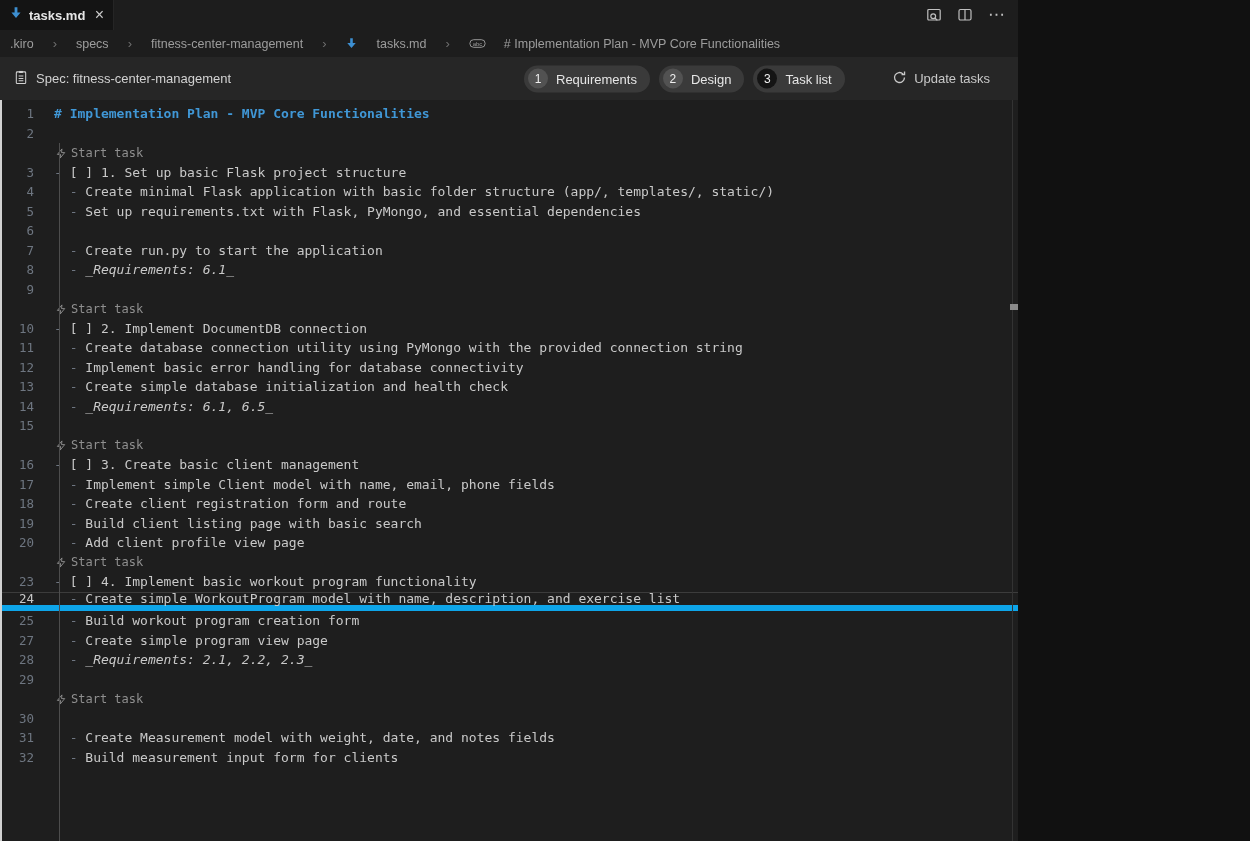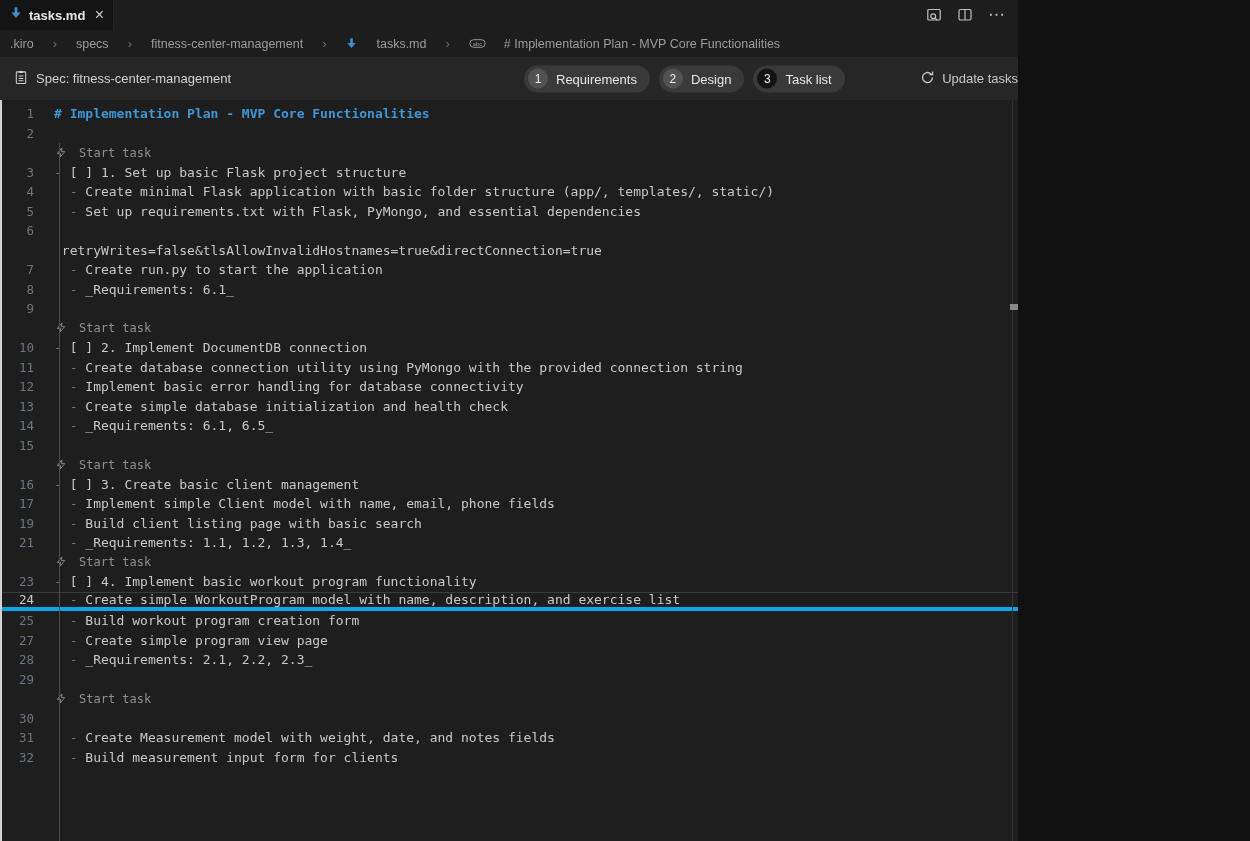--- a/index.html
+++ b/index.html
@@ -33,38 +33,38 @@
   .steps { position:absolute; left:524px; top:50%; transform:translateY(-50%); display:flex; gap:9px; }
   .step {
     height:27px; border-radius:14px; background:#3a3a3a; display:flex; align-items:center;
     gap:8px; padding:0 13px 0 4px; color:#e6e6e6; font-size:13px; cursor:pointer; white-space:nowrap;
   }
   .step-num {
     width:20px; height:20px; border-radius:50%; background:#525252; color:#f0f0f0;
     display:flex; align-items:center; justify-content:center; font-size:12px;
   }
   .step.active .step-num { background:#141414; }
-  .update-btn { position:absolute; right:0; display:flex; align-items:center; gap:7px; color:#c8c8c8; font-size:13px; cursor:pointer; }
+  .update-btn { position:absolute; right:28px; display:flex; align-items:center; gap:7px; color:#c8c8c8; font-size:13px; cursor:pointer; }
   
   .editor {
     position:absolute; top:100px; left:0; right:0; bottom:0; background:#1e1e1e;
     font-family:"DejaVu Sans Mono", monospace; font-size:13px; padding-top:4px; overflow:hidden;
   }
   .row { display:flex; height:19.5px; align-items:center; position:relative; }
-  .row.current { border-top:1px solid #3c3c3c; border-bottom:4px solid #0ea5e9;align-items:flex-end; }
+  .row.current { border-top:1px solid #3c3c3c; border-bottom:6px solid #0ea5e9; }
   .gutter {
     flex:none; width:54px; text-align:right; padding-right:20px;
     color:#6e7681; font-size:12.5px;
   }
   .row.current .gutter { color:#c8c8c8; }
   .text { white-space:pre; color:#c9c9c9; }
   .heading { color:#4097d6; font-weight:bold; }
   .dash { color:#6e7681; }
-  .req { }
-  .lens { display:flex; align-items:flex-start; gap:12px; color:#8f8f8f; font-size:12px; padding-left:2px; cursor:pointer; }
+  .req { font-style:italic; }
+  .lens { display:flex; align-items:flex-end; gap:4px; color:#8f8f8f; font-size:12px; padding-left:2px; cursor:pointer; }
   .indent-guide { position:absolute; left:59px; top:43px; bottom:0; width:1px; background:#4d4d4d; }
   .left-sash { position:absolute; left:0; top:0; bottom:0; width:2px; background:#d2d2d2; }
   .scroll-border { position:absolute; right:5px; top:0; bottom:0; width:1px; background:#333333; }
   .scroll-marker { position:absolute; right:0; top:204px; width:8px; height:6px; background:#8a8a8a; }
 </style>
 </head>
 <body>
 
 <div class="window">
 
@@ -183,24 +183,20 @@
           <div class="text">  <span class="dash">-</span> <span>Create minimal Flask application with basic folder structure (app/, templates/, static/)</span></div>
         </div>
         <div class="row">
           <div class="gutter">5</div>
           <div class="text">  <span class="dash">-</span> <span>Set up requirements.txt with Flask, PyMongo, and essential dependencies</span></div>
         </div>
         <div class="row">
           <div class="gutter">6</div>
         </div>
         <div class="row">
-          <div class="gutter"></div>
-          <div class="text"> retryWrites=false&amp;tlsAllowInvalidHostnames=true&amp;directConnection=true</div>
-        </div>
-        <div class="row">
           <div class="gutter">7</div>
           <div class="text">  <span class="dash">-</span> <span>Create run.py to start the application</span></div>
         </div>
         <div class="row">
           <div class="gutter">8</div>
           <div class="text">  <span class="dash">-</span> <span class="req">_Requirements: 6.1_</span></div>
         </div>
         <div class="row">
           <div class="gutter">9</div>
           <div class="text">&nbsp;</div>
@@ -249,26 +245,30 @@
         </div>
         <div class="row">
           <div class="gutter">16</div>
           <div class="text"><span class="dash">-</span> <span>[ ] 3. Create basic client management</span></div>
         </div>
         <div class="row">
           <div class="gutter">17</div>
           <div class="text">  <span class="dash">-</span> <span>Implement simple Client model with name, email, phone fields</span></div>
         </div>
         <div class="row">
+          <div class="gutter">18</div>
+          <div class="text">  <span class="dash">-</span> <span>Create client registration form and route</span></div>
+        </div>
+        <div class="row">
           <div class="gutter">19</div>
           <div class="text">  <span class="dash">-</span> <span>Build client listing page with basic search</span></div>
         </div>
         <div class="row">
-          <div class="gutter">21</div>
-          <div class="text">  <span class="dash">-</span> <span class="req">_Requirements: 1.1, 1.2, 1.3, 1.4_</span></div>
+          <div class="gutter">20</div>
+          <div class="text">  <span class="dash">-</span> <span>Add client profile view page</span></div>
         </div>
         <div class="row">
           <div class="gutter"></div>
           <div class="lens">
             <svg width="11" height="13" viewBox="0 0 24 24" fill="none" stroke="#8f8f8f" stroke-width="2">
               <path d="M13 2 3 14h7l-1 8 10-12h-7z"></path>
             </svg>
             <span>Start task</span>
           </div>
         </div>

